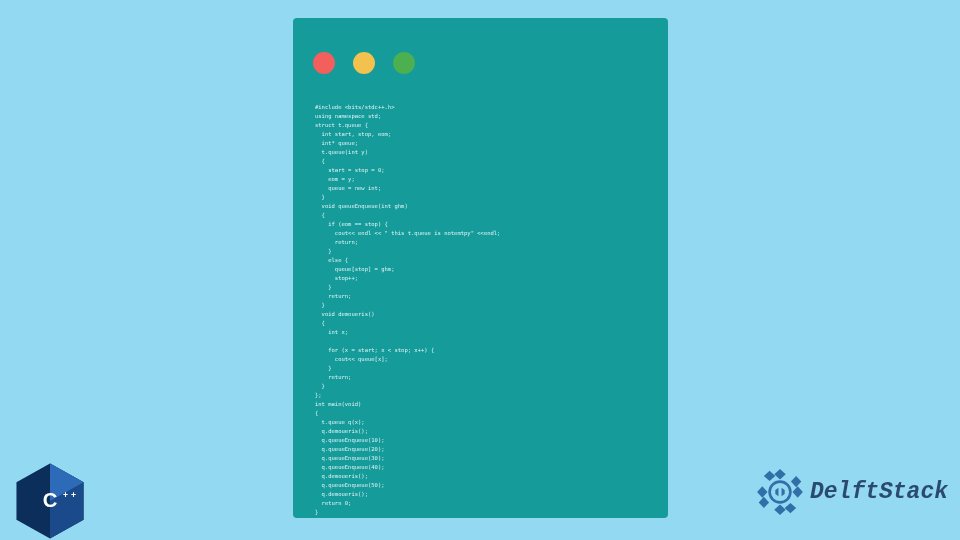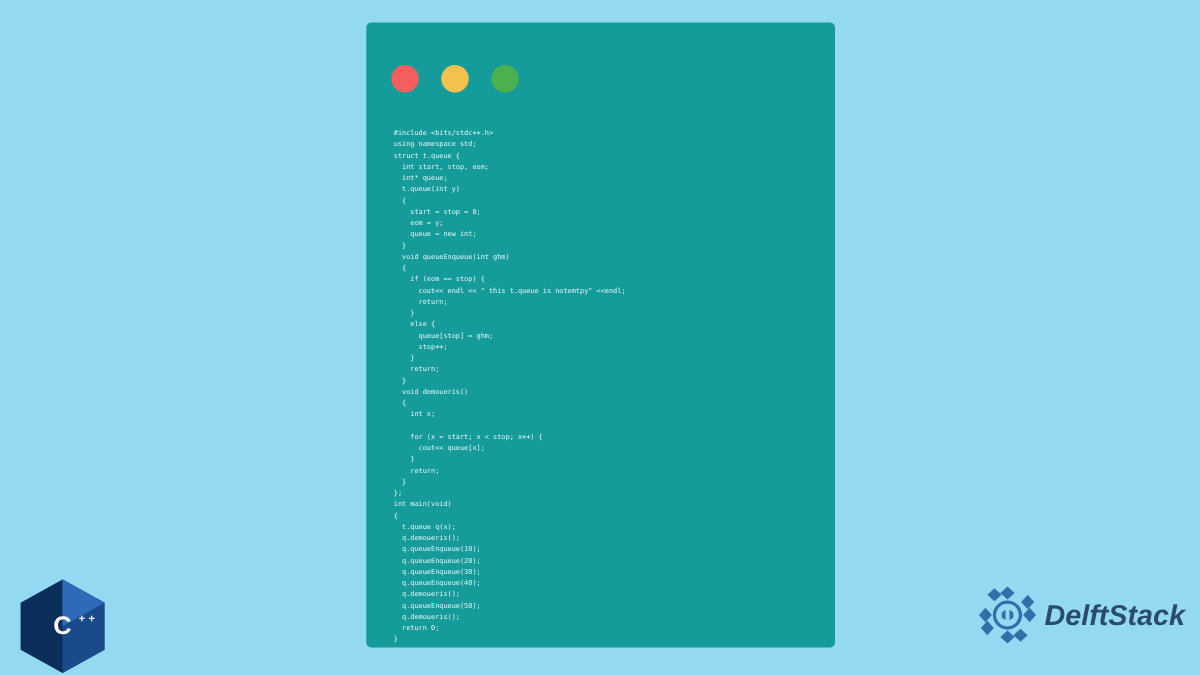--- a/index.html
+++ b/index.html
@@ -59,21 +59,21 @@
     bottom: 22px;
     display: flex;
     align-items: center;
     gap: 4px;
   }
   .delft-logo {
     width: 52px;
     height: 52px;
   }
   .delft-text {
-    font-family: Liberation Sans, sans-serif;
+    font-family: Liberation Mono, monospace;
     font-size: 23px;
     font-style: italic;
     color: #2b4a6f;
     font-weight: 600;
   }
 </style>
 </head>
 <body>
 
 <div class="window">

